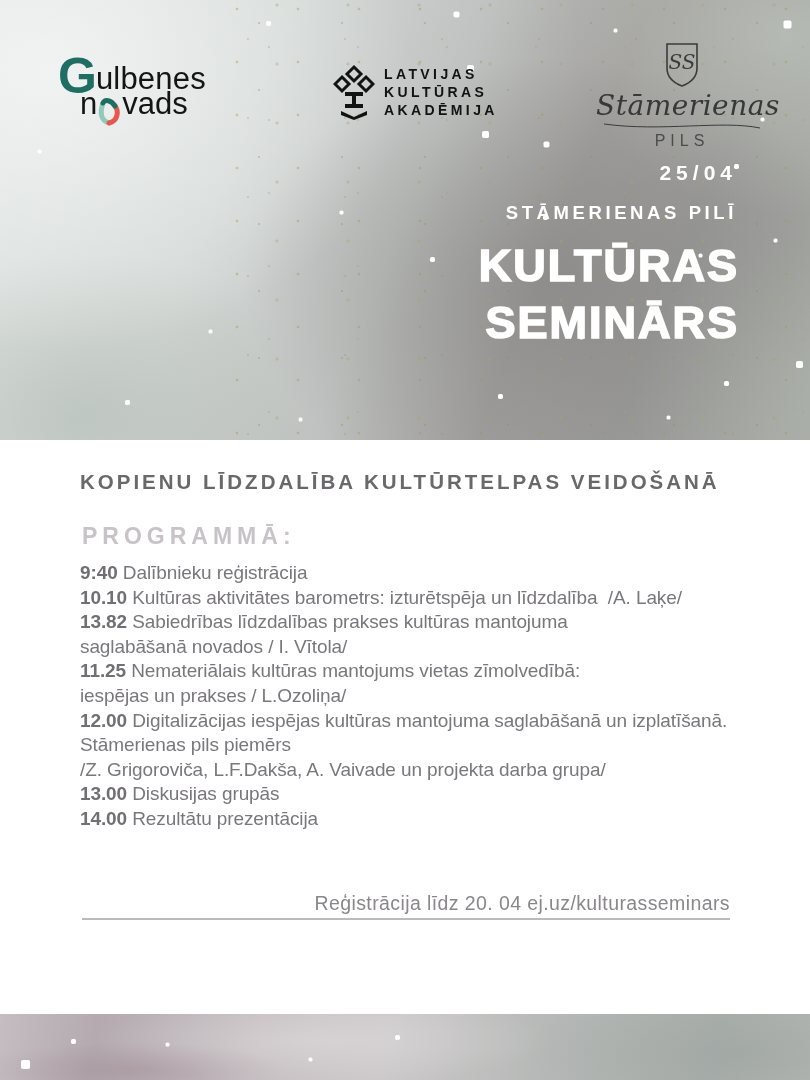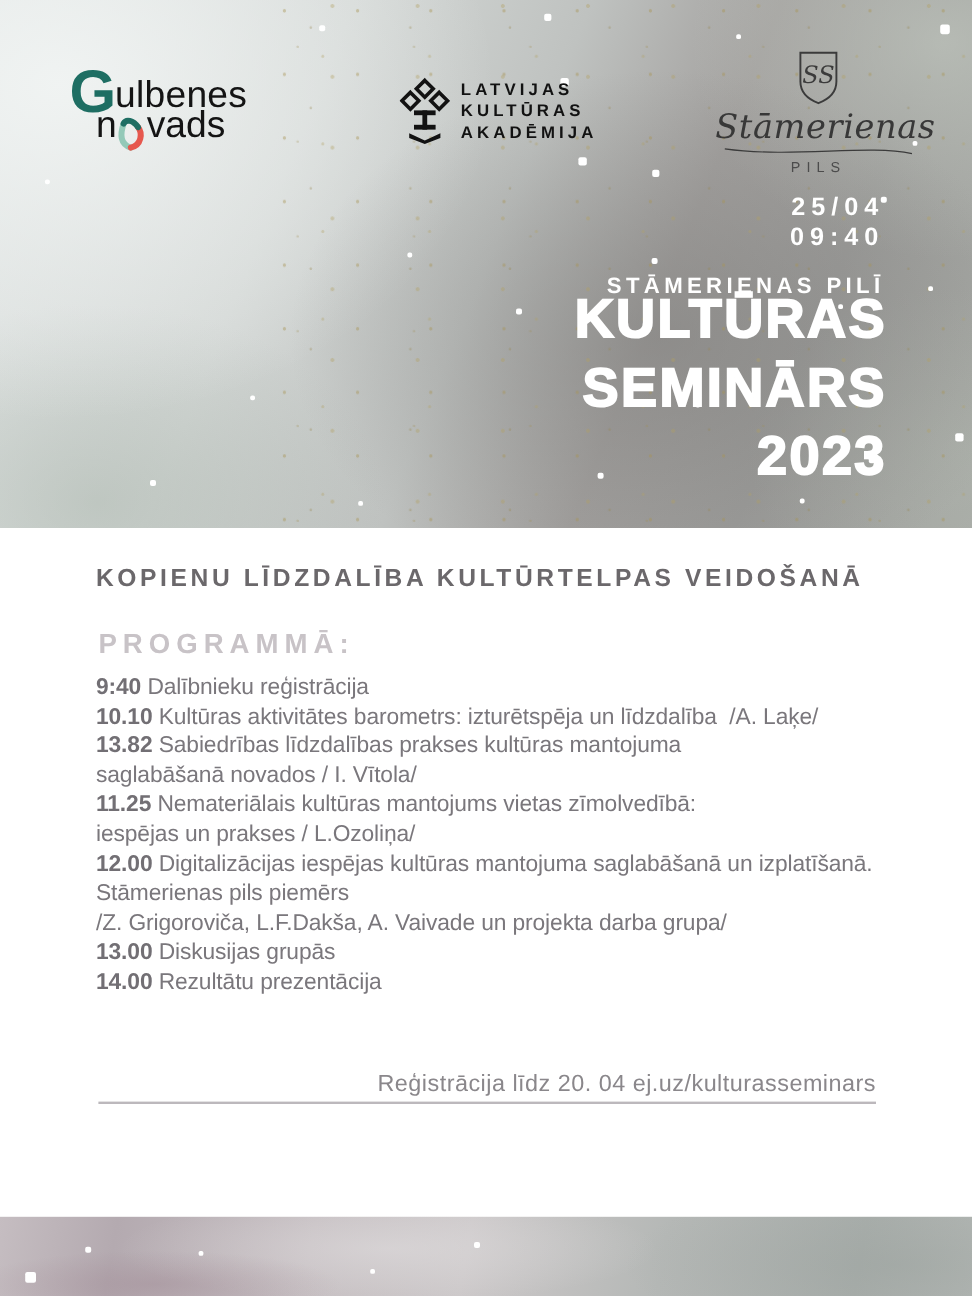--- a/index.html
+++ b/index.html
@@ -46,21 +46,21 @@
   
   .lka{position:absolute;left:333px;top:64px;display:flex;align-items:center;gap:9px;color:#121212;}
   .lka-text{font-size:14px;font-weight:bold;letter-spacing:3.4px;line-height:18px;}
 
   
   .stamerienas{position:absolute;left:596px;top:42px;width:172px;text-align:center;color:#3b3b3b;}
   .stam-shield{display:block;margin:0 auto;}
   .stam-name{font-family:"DejaVu Serif",serif;font-style:italic;font-size:28px;letter-spacing:.5px;
              margin-top:1px;color:#383838;}
   .stam-swash{display:block;margin:-2px auto 0 auto;}
-  .stam-sub{font-size:12px;letter-spacing:5px;color:#4c4c4c;margin-top:0;}
+  .stam-sub{font-size:16px;letter-spacing:5px;color:#4c4c4c;margin-top:0;}
 
   
   .hero-meta{position:absolute;top:160px;right:73px;text-align:right;color:#ffffff;font-weight:bold;}
   .hm-date,.hm-time{font-size:21px;letter-spacing:5px;line-height:25px;}
   .hm-venue{font-size:18.5px;letter-spacing:3.6px;line-height:24px;margin-top:16px;}
   .hero-title{position:absolute;top:237px;right:71px;text-align:right;color:#ffffff;font-weight:bold;
               font-size:45px;line-height:57px;letter-spacing:2px;-webkit-text-stroke:1.7px #ffffff;}
 
   
   .heading{position:absolute;left:80px;top:470px;font-size:20.5px;font-weight:bold;
@@ -138,28 +138,26 @@
       </svg>
       <div class="stam-name">Stāmerienas</div>
       <svg class="stam-swash" width="160" height="12" viewBox="0 0 160 12">
         <path d="M2 4 C60 12 120 0 158 8" fill="none" stroke="#3b3b3b" stroke-width="1"></path>
       </svg>
       <div class="stam-sub">PILS</div>
     </div>
 
     <div class="hero-meta">
       <div class="hm-date">25/04</div>
-      <div class="hm-time">09:40</div>
       <div class="hm-venue">STĀMERIENAS PILĪ</div>
     </div>
 
     <div class="hero-title">
       <div>KULTŪRAS</div>
       <div>SEMINĀRS</div>
-      <div>2023</div>
     </div>
   </div>
 
   <div class="heading">KOPIENU LĪDZDALĪBA KULTŪRTELPAS VEIDOŠANĀ</div>
   <div class="program-label">PROGRAMMĀ:</div>
   <div class="program-list">
       <div class="program-line"><span class="pl-time">9:40 </span><span>Dalībnieku reģistrācija</span></div>
       <div class="program-line"><span class="pl-time">10.10 </span><span>Kultūras aktivitātes barometrs: izturētspēja un līdzdalība  /A. Laķe/</span></div>
       <div class="program-line"><span class="pl-time">13.82 </span><span>Sabiedrības līdzdalības prakses kultūras mantojuma</span></div>
       <div class="program-line"><span>saglabāšanā novados / I. Vītola/</span></div>

